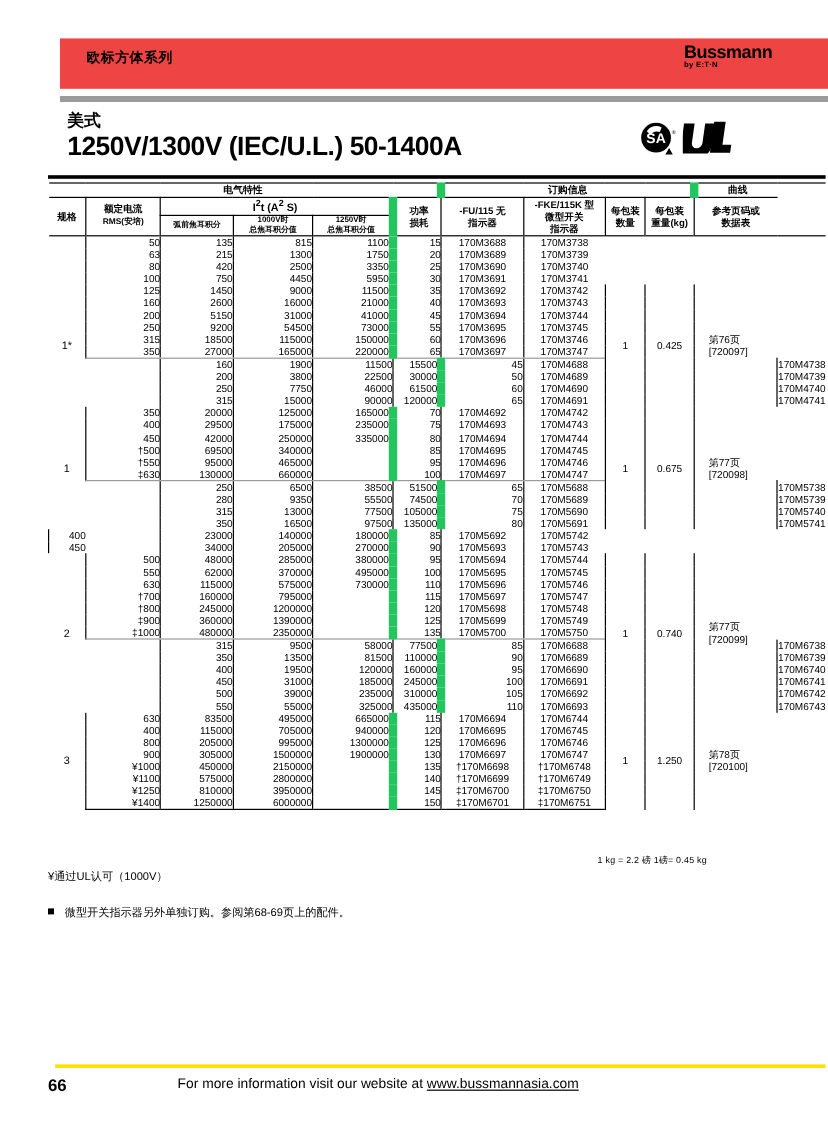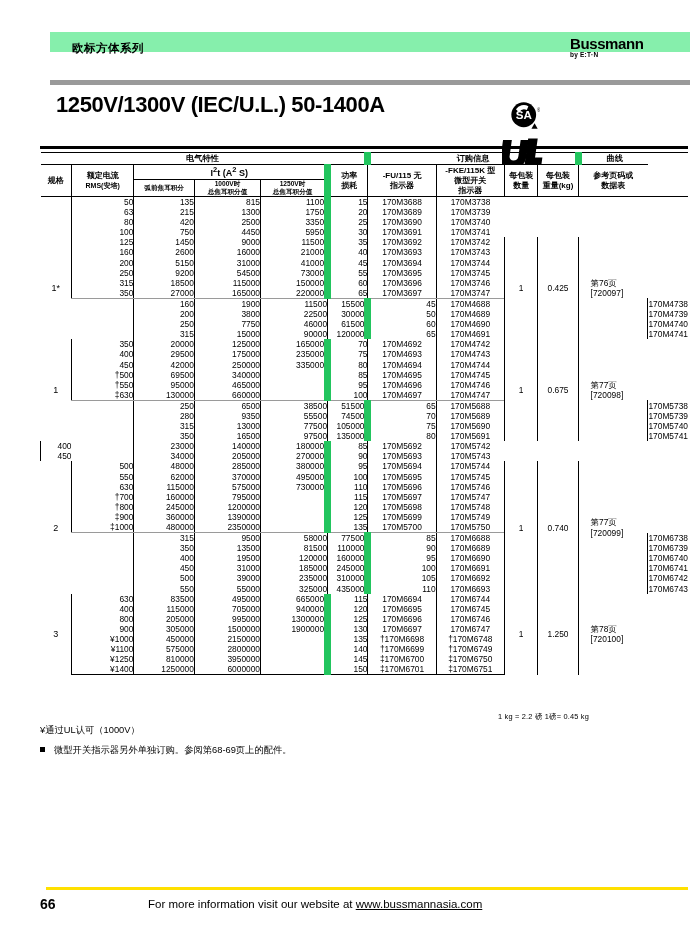--- a/index.html
+++ b/index.html
@@ -3,39 +3,39 @@
 <meta charset="utf-8">
 <style>
   html,body{margin:0;padding:0;}
   body{
     width:690px;height:935px;background:#ffffff;
     font-family:"Liberation Sans","DejaVu Sans",sans-serif;
     color:#000;overflow:hidden;position:relative;
   }
   
   .hdr-band{
-    position:absolute;left:50px;top:32px;width:640px;height:20px;
-    background:#86efac;
+    position:absolute;left:50px;top:32px;width:640px;height:42px;
+    background:#ef4444;
   }
   .hdr-band .series{
     position:absolute;left:22px;top:9px;font-size:11.5px;font-weight:bold;
     letter-spacing:.5px;
   }
   .brand{
     position:absolute;right:8px;top:3px;text-align:left;
   }
   .brand .b1{font-size:15px;font-weight:bold;letter-spacing:-.4px;line-height:15px;}
   .brand .b2{font-size:6.5px;font-weight:bold;line-height:8px;letter-spacing:.2px;}
   .grey-rule{
     position:absolute;left:50px;top:80px;width:640px;height:5px;background:#9a9a9a;
   }
   .title-zone{position:absolute;left:56px;top:92px;}
   .title-sub{font-size:14px;font-weight:bold;line-height:17px;}
   .title-main{font-size:22px;font-weight:bold;line-height:26px;letter-spacing:-.4px;white-space:nowrap;}
-  .marks{position:absolute;left:502px;top:100px;display:flex;align-items:center;gap:6px;flex-direction:column;}
+  .marks{position:absolute;left:532px;top:100px;display:flex;align-items:flex-start;gap:6px;}
   .csa{width:31px;height:31px;}
   .ul{width:44px;height:28px;}
   .title-rule{position:absolute;left:40px;top:146px;width:648px;height:2.5px;background:#000;}
 
   
   table.main{
     position:absolute;left:40px;top:152px;width:648px;
     border-collapse:collapse;font-size:7.6px;
   }
   table.main td,table.main th{padding:0;}
@@ -69,21 +69,21 @@
   .colw5{width:80px;}
   .colw6{width:44px;}
   .colw7{width:78px;}
   .colw8{width:78px;}
   .colw9{width:44px;}
   .colw10{width:48px;}
   .colw11{width:80px;}
 
   
   .notes{position:absolute;left:40px;top:722px;width:440px;font-size:9.3px;line-height:16.5px;}
-  .notes .lead{margin-bottom:3px;}
+  .notes .lead{margin-bottom:13px;}
   .notes ul{list-style:none;margin:0;padding:0;}
   .notes li{position:relative;padding-left:14px;}
   .notes li .bullet{position:absolute;left:0;top:5px;width:5px;height:5px;background:#000;}
   .kgnote{position:absolute;left:498px;top:712px;font-size:7.4px;letter-spacing:.2px;}
 
   
   .foot-rule{position:absolute;left:46px;top:887px;width:642px;height:3px;background:#ffe000;}
   .pageno{position:absolute;left:40px;top:896px;font-size:14px;font-weight:bold;}
   .foot-txt{position:absolute;left:148px;top:898px;font-size:11.5px;}
   .foot-txt u{}
@@ -95,20 +95,21 @@
   <span class="series">欧标方体系列</span>
 </div>
 <div class="brand" style="position:absolute;left:570px;top:36px;">
   <div class="b1">Bussmann</div>
   <div class="b2">by E:T·N</div>
 </div>
 
 <div class="grey-rule"></div>
 
 <div class="title-zone">
+  <div class="title-sub">美式</div>
   <div class="title-main">1250V/1300V (IEC/U.L.)   50-1400A</div>
 </div>
 
 <div class="marks">
   <svg class="csa" viewBox="0 0 40 40">
     <circle cx="19" cy="19" r="16" fill="#000"></circle>
     <text x="19" y="25" font-size="15" font-weight="bold" fill="#fff" text-anchor="middle" font-family="Liberation Sans, sans-serif">SA</text>
     <path d="M9 12 A12 12 0 0 1 25 8 L23 13 A8 8 0 0 0 13 16 Z" fill="#fff"></path>
     <text x="36" y="15" font-size="6" fill="#000" font-family="Liberation Sans, sans-serif">®</text>
     <path d="M33 30 l4 7 h-8 z" fill="#000"></path>

